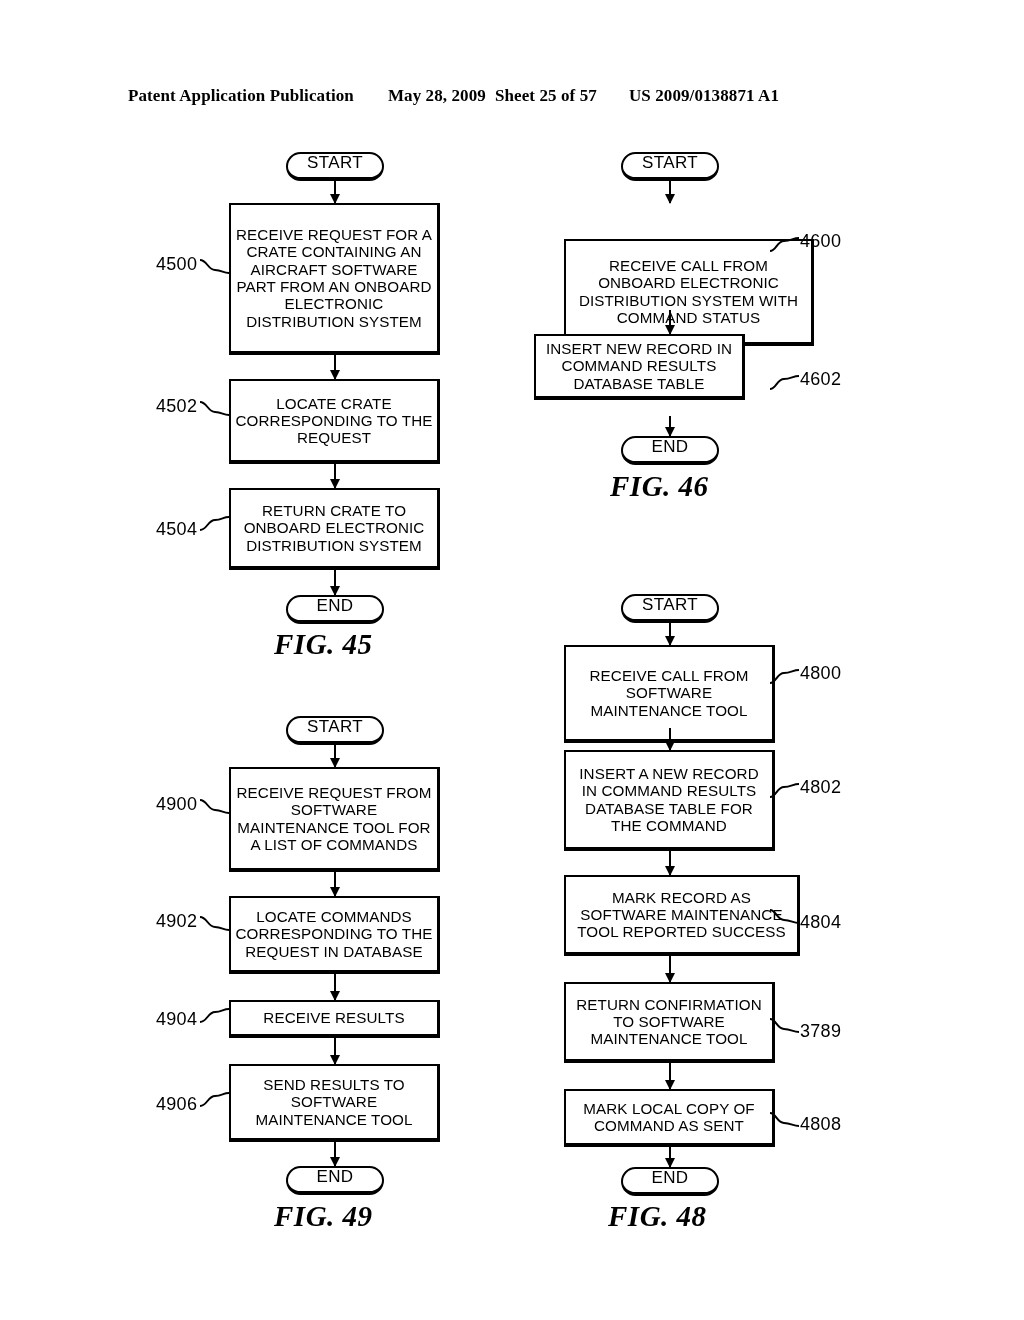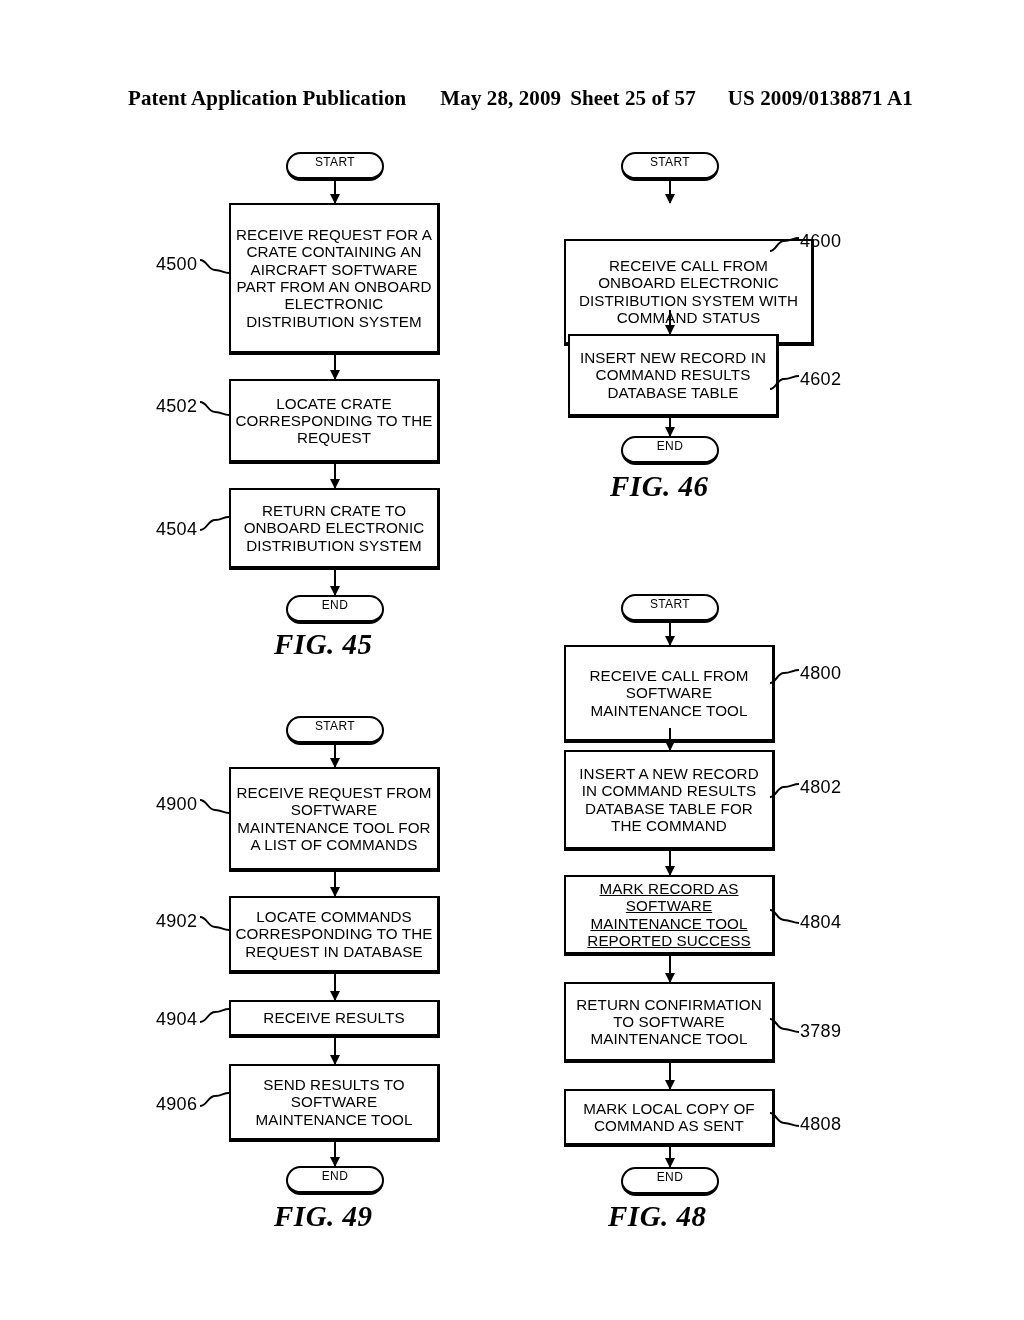--- a/index.html
+++ b/index.html
@@ -21,21 +21,21 @@
   .page-header {
     position: absolute;
     top: 86px;
     left: 128px;
     width: 768px;
     height: 24px;
     display: flex;
     align-items: baseline;
     font-family: "Liberation Serif", serif;
     font-weight: bold;
-    font-size: 21px;
+    font-size: 17px;
     letter-spacing: 0.1px;
     white-space: nowrap;
   }
   .hdr-pub   { }
   .hdr-date  { margin-left: 34px; }
   .hdr-sheet { margin-left: 9px; }
   .hdr-num   { margin-left: 32px; }
 
   
   .figure {
@@ -44,21 +44,21 @@
 
   .terminator {
     position: absolute;
     box-sizing: border-box;
     border: 2px solid #000;
     border-bottom-width: 4px;
     border-radius: 999px;
     display: flex;
     align-items: center;
     justify-content: center;
-    font-size: 12px;
+    font-size: 17px;
     letter-spacing: 0.4px;
     background: #fff;
     line-height: 1;
     padding-bottom: 7px;
   }
 
   .pbox {
     position: absolute;
     box-sizing: border-box;
     border: 2px solid #000;
@@ -197,21 +197,21 @@
   </div>
   <div class="refnum" style="left:800px; top:232px;">4600</div>
   <div class="leader" style="left:769px; top:231px;">
     <svg width="34" height="22" viewBox="0 0 34 22">
         <path d="M1 20 C7 20, 8 10, 15 10 C22 10, 24 7, 30 7" fill="none" stroke="#000" stroke-width="2"></path>
       </svg>
   </div>
 
   <div class="arrow" style="left:669px; top:310px; height:24px;"></div>
 
-  <div class="pbox" style="left:568px; top:334px; width:211px; height:84px;">
+  <div class="pbox" style="left:534px; top:334px; width:211px; height:66px;">
     <span class="txt">INSERT NEW RECORD IN COMMAND RESULTS DATABASE TABLE</span>
   </div>
   <div class="refnum" style="left:800px; top:370px;">4602</div>
   <div class="leader" style="left:769px; top:369px;">
     <svg width="34" height="22" viewBox="0 0 34 22">
         <path d="M1 20 C7 20, 8 10, 15 10 C22 10, 24 7, 30 7" fill="none" stroke="#000" stroke-width="2"></path>
       </svg>
   </div>
 
   <div class="arrow" style="left:669px; top:416px; height:20px;"></div>
@@ -311,21 +311,21 @@
   </div>
   <div class="refnum" style="left:800px; top:778px;">4802</div>
   <div class="leader" style="left:769px; top:777px;">
     <svg width="34" height="22" viewBox="0 0 34 22">
         <path d="M1 20 C7 20, 8 10, 15 10 C22 10, 24 7, 30 7" fill="none" stroke="#000" stroke-width="2"></path>
       </svg>
   </div>
 
   <div class="arrow" style="left:669px; top:851px; height:24px;"></div>
 
-  <div class="pbox" style="left:564px; top:875px; width:211px; height:81px;text-decoration:underline;">
+  <div class="pbox" style="left:564px; top:875px; width:236px; height:81px;">
     <span class="txt">MARK RECORD AS SOFTWARE MAINTENANCE TOOL REPORTED SUCCESS</span>
   </div>
   <div class="refnum" style="left:800px; top:913px;">4804</div>
   <div class="leader" style="left:769px; top:903px;">
     <svg width="34" height="22" viewBox="0 0 34 22">
         <path d="M1 7 C7 7, 8 17, 15 17 C22 17, 24 20, 30 20" fill="none" stroke="#000" stroke-width="2"></path>
       </svg>
   </div>
 
   <div class="arrow" style="left:669px; top:956px; height:26px;"></div>

